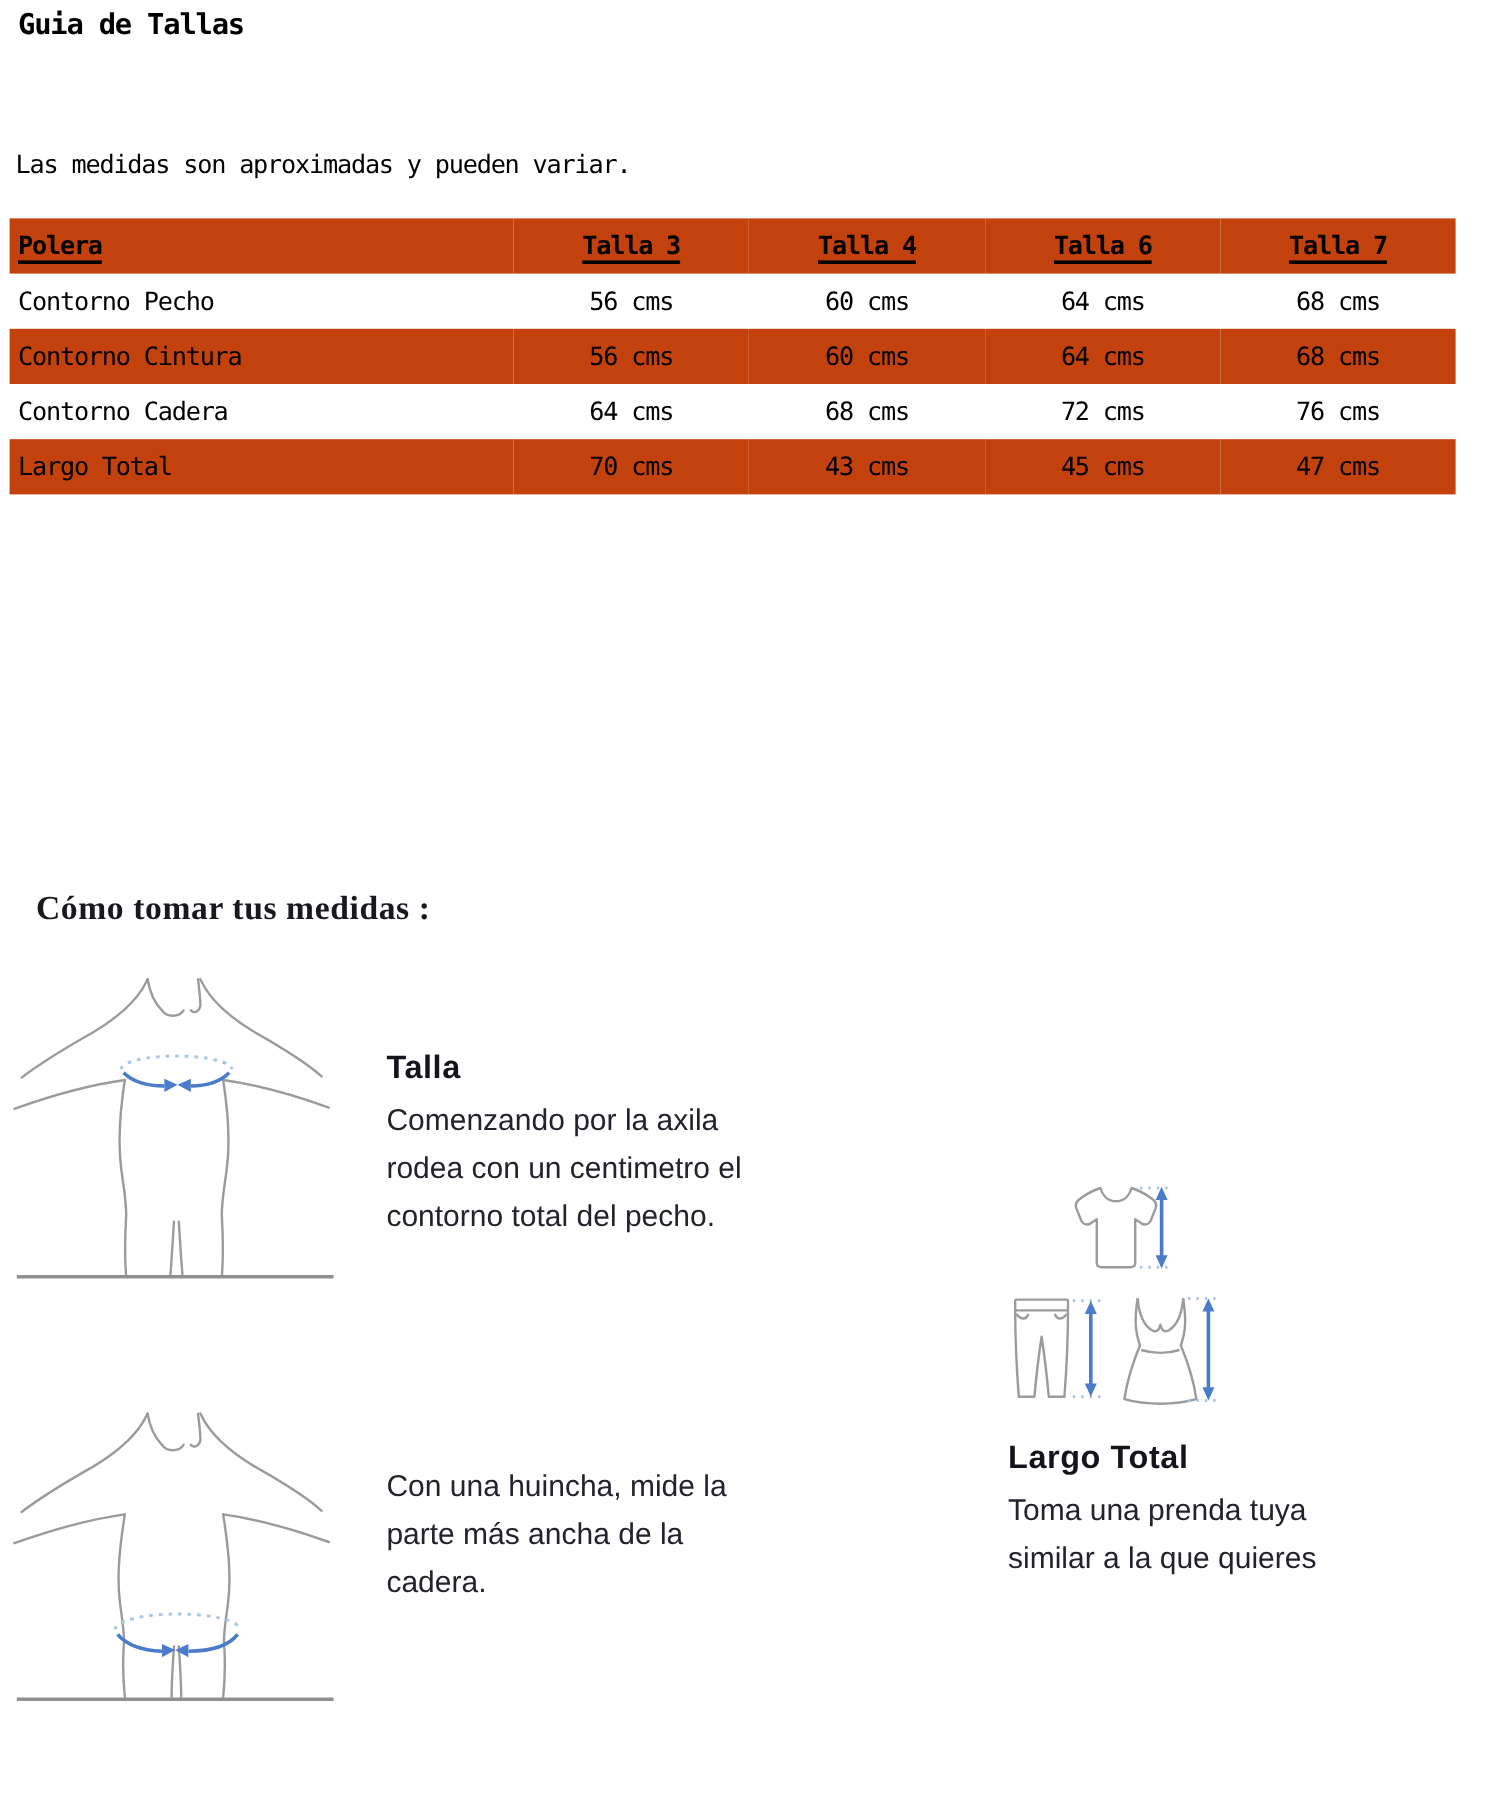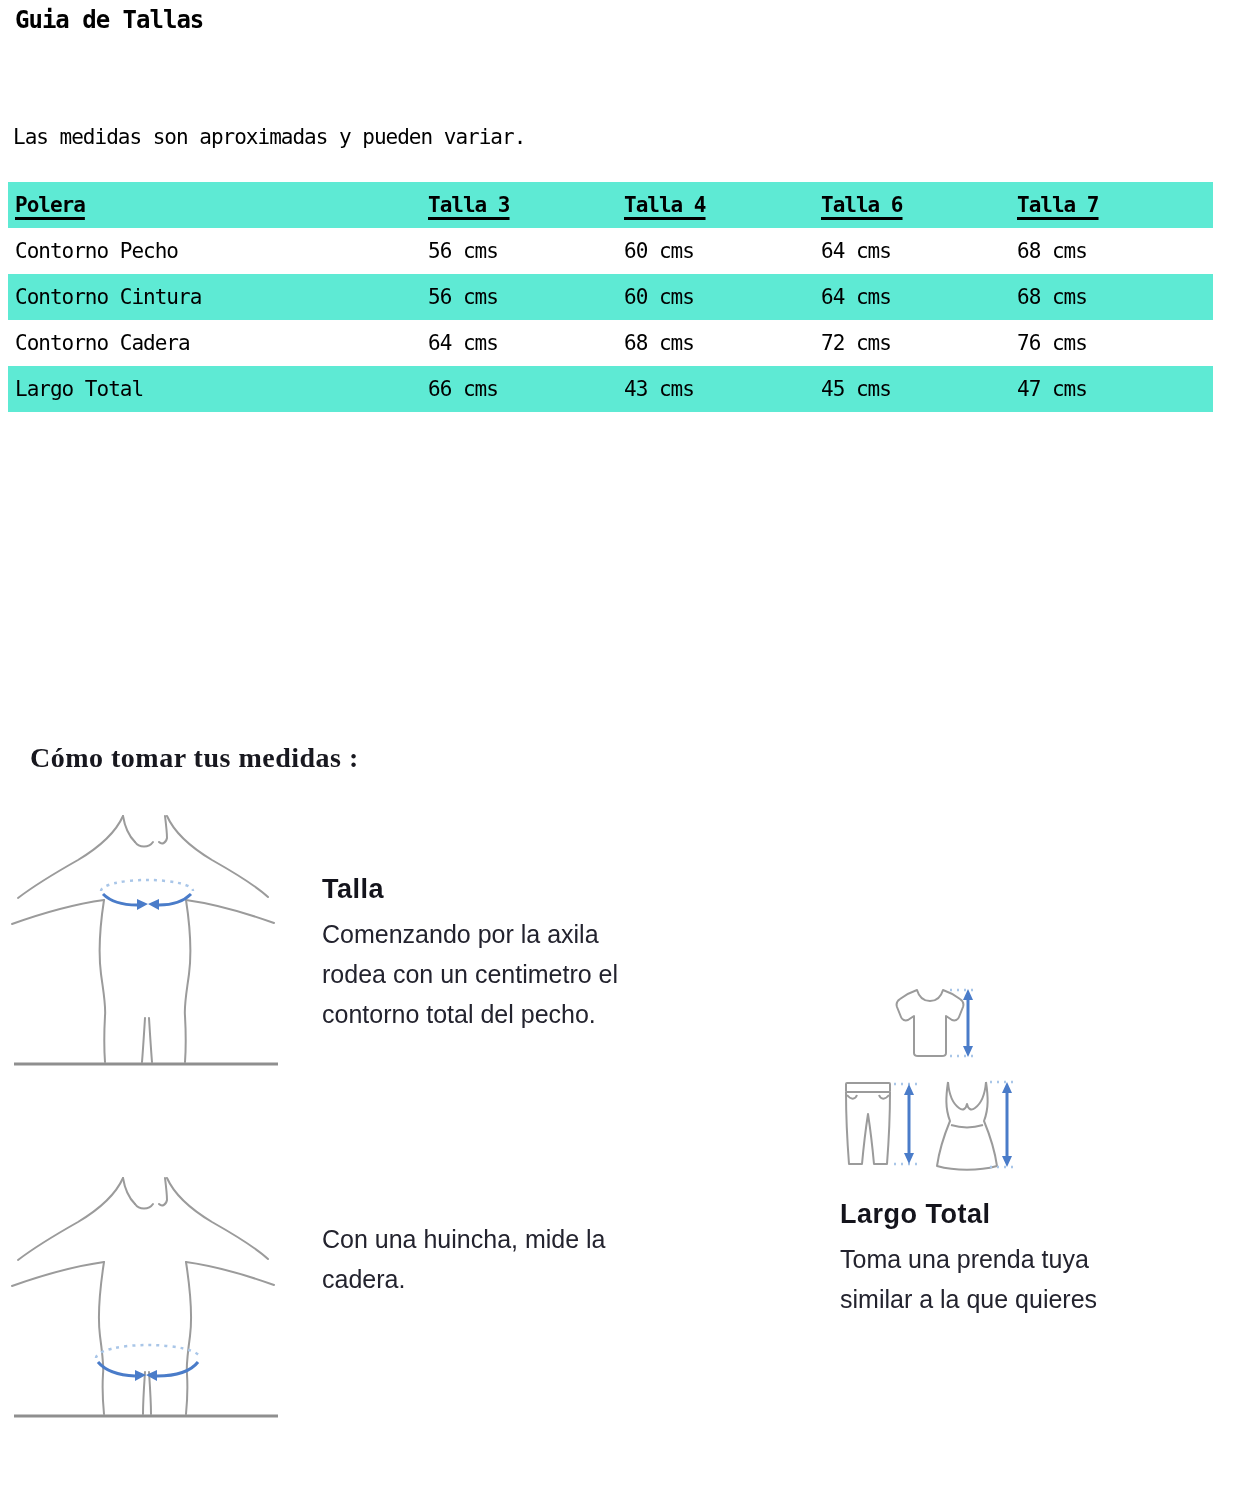--- a/index.html
+++ b/index.html
@@ -18,23 +18,23 @@
     font-family:"DejaVu Sans Mono", monospace;
     font-size:21px; letter-spacing:-1px; color:#000;margin-top:28px;
   }
 
   table.size-table {
     position:absolute; left:8px; top:182px; width:1205px;
     border-collapse:collapse; table-layout:fixed;
     font-family:"DejaVu Sans Mono", monospace; font-size:21px; color:#000;
   }
   table.size-table tr { height:46px; }
-  table.size-table tr.band { background:#5eead4; }
+  table.size-table tr.band { background:#c2410c; }
   table.size-table td, table.size-table th {
-    padding:0; vertical-align:middle; text-align:left;
+    padding:0; vertical-align:middle; text-align:center;
     font-weight:normal; letter-spacing:-1px;
   }
   table.size-table td:first-child, table.size-table th:first-child {
     text-align:left; padding-left:7px;
   }
   table.size-table th span {
     font-weight:bold;
     text-decoration:underline;
     text-decoration-thickness:3px;
     text-underline-offset:5px;
@@ -95,21 +95,21 @@
     </tr>
     <tr>
       <td>Contorno Cadera</td>
       <td>64 cms</td>
       <td>68 cms</td>
       <td>72 cms</td>
       <td>76 cms</td>
     </tr>
     <tr class="band">
       <td>Largo Total</td>
-      <td>66 cms</td>
+      <td>70 cms</td>
       <td>43 cms</td>
       <td>45 cms</td>
       <td>47 cms</td>
     </tr>
   </tbody>
     </table>
 
   <div class="howto-heading">Cómo tomar tus medidas :</div>
 
   <div class="fig" style="left:10px; top:806px;">
@@ -218,16 +218,17 @@
       <path d="M86,195 A52,13 0 0 1 190,195" fill="none" stroke="#a9c6e8" stroke-width="2.5" stroke-dasharray="3,5"></path>
       <path d="M88,199 Q99,212 125,213" fill="none" stroke="#4a7cc9" stroke-width="3"></path>
       <polygon points="125,207 136,212 125,218" fill="#4a7cc9"></polygon>
       <path d="M188,199 Q177,213 147,213" fill="none" stroke="#4a7cc9" stroke-width="3"></path>
       <polygon points="147,207 136,212 147,218" fill="#4a7cc9"></polygon>
     </svg>
   </div>
 
   <div class="text-block" style="left:322px; top:1219px;">
     <div class="tb-line">Con una huincha, mide la</div>
+    <div class="tb-line">parte más ancha de la</div>
     <div class="tb-line">cadera.</div>
   </div>
 
 </div>
 
 </body></html>

